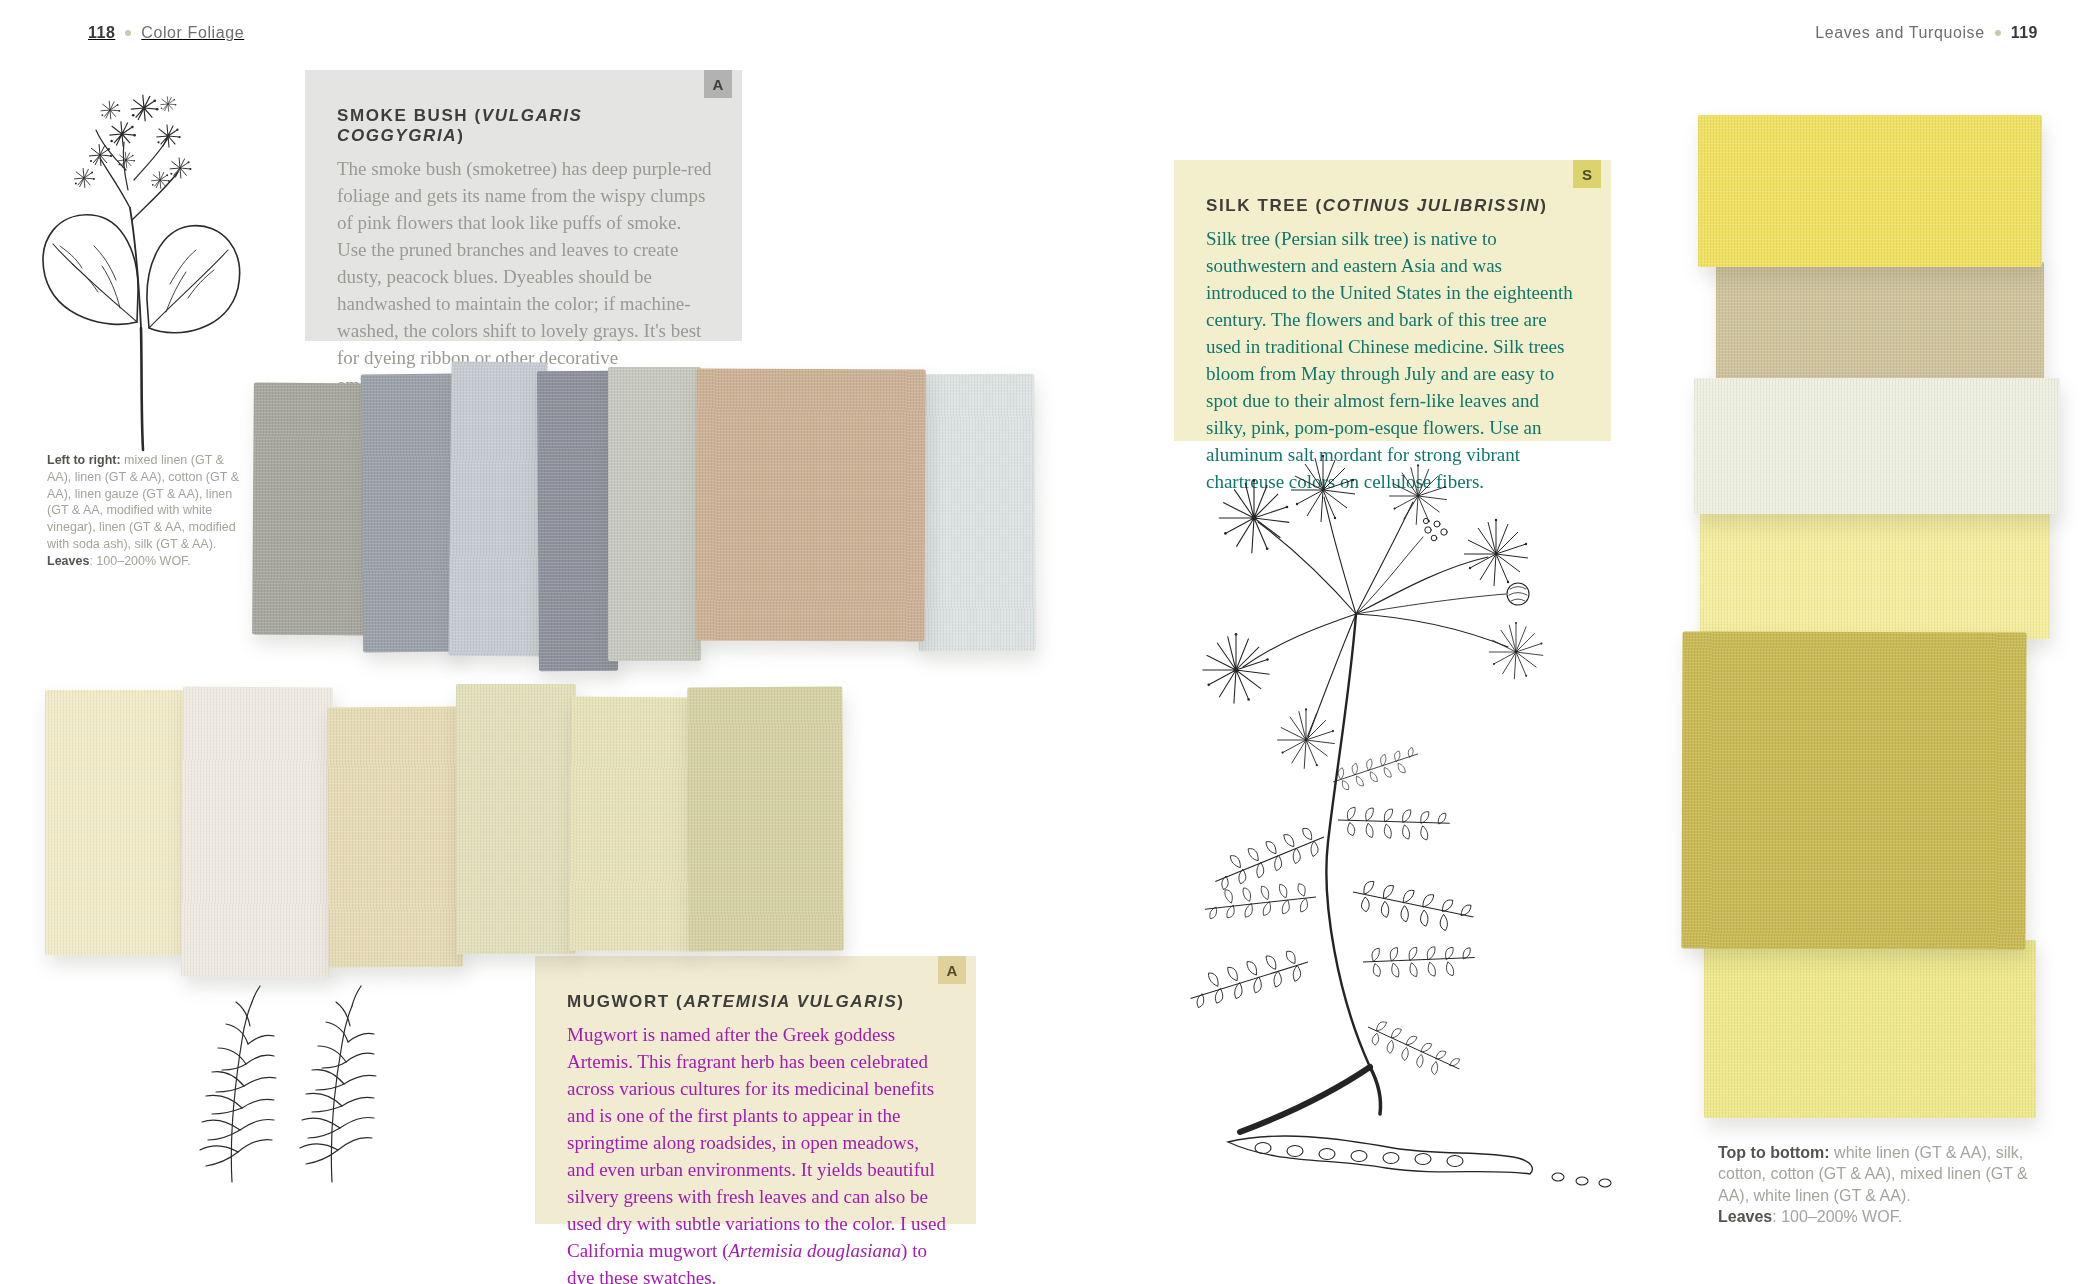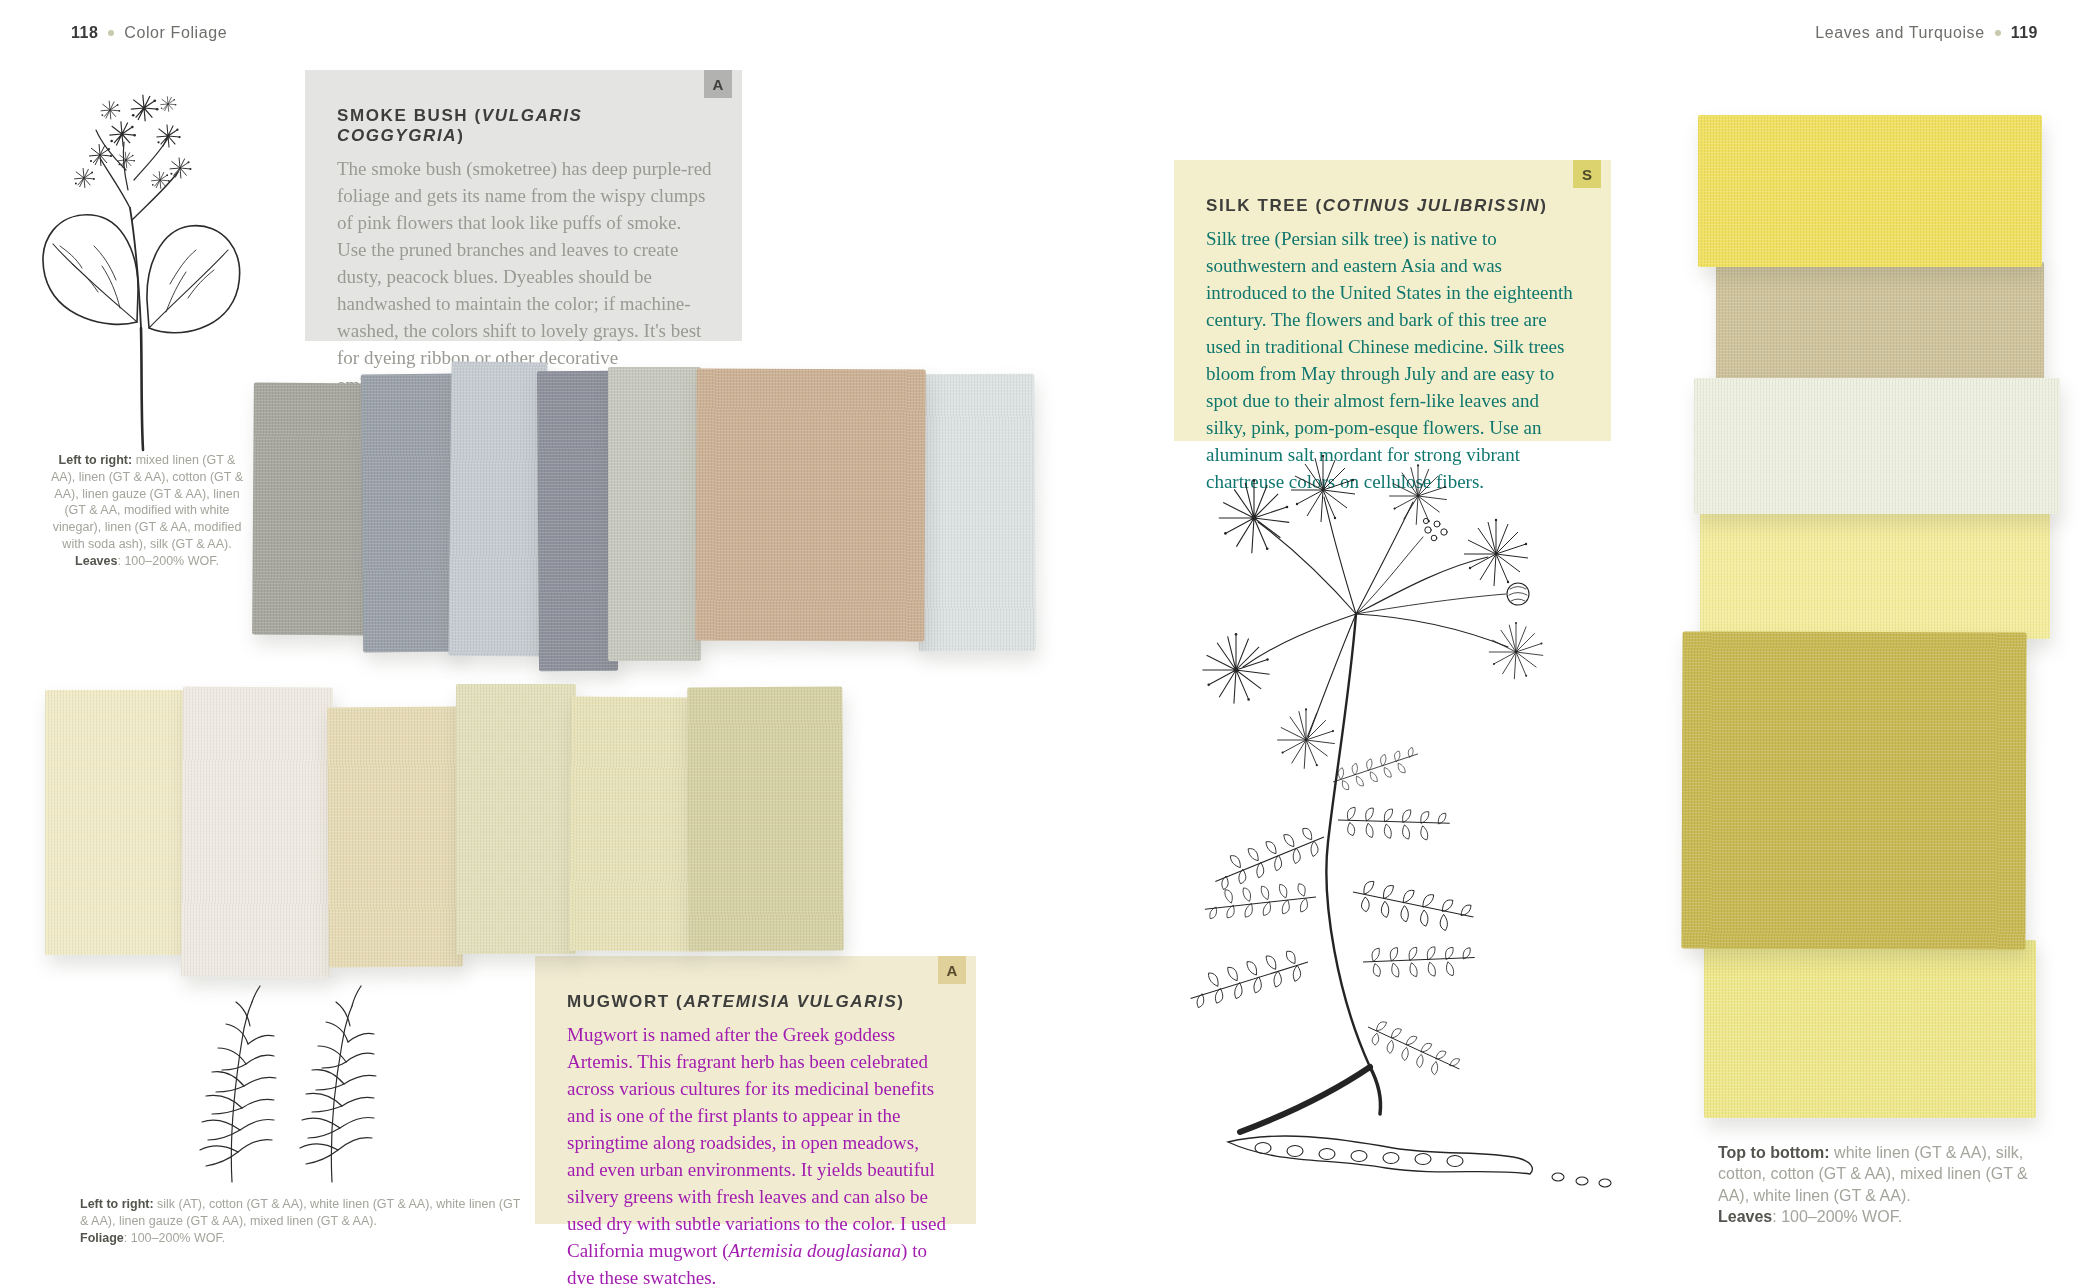--- a/index.html
+++ b/index.html
@@ -3,21 +3,21 @@
 <meta charset="utf-8">
 <style>
   html,body{margin:0;padding:0;background:#fff;}
   .spread{position:relative;width:2086px;height:1284px;background:#ffffff;overflow:hidden;
           font-family:"Liberation Sans",sans-serif;}
   
   .runhead{position:absolute;top:24px;display:flex;align-items:center;gap:10px;font-size:16px;}
   .runhead .pagenum{font-weight:700;color:#3a3a3a;letter-spacing:.5px;}
   .runhead .section{color:#6e6e6a;letter-spacing:.6px;}
   .dot{width:6px;height:6px;border-radius:50%;background:#c9c9ae;}
-  #head-left{left:71px;}
+  #head-left{left:88px;text-decoration:underline;}
   #head-right{right:48px;}
   
   .infobox{position:absolute;box-sizing:border-box;padding:36px 30px 0 32px;}
   .infobox .badge{position:absolute;top:0;right:10px;width:28px;height:28px;display:flex;
                   align-items:center;justify-content:center;font-weight:700;font-size:15px;}
   .infobox h2{margin:0 0 10px 0;font-size:17px;font-weight:700;letter-spacing:1.6px;color:#3d3d3b;}
   .infobox h2 .latin{font-style:italic;}
   .infobox p{margin:0;font-size:19px;line-height:1.42;font-family:Liberation Serif, serif;}
   .infobox p .latin{font-style:italic;}
   #box-smokebush{left:305px;top:70px;width:437px;height:271px;background:#e4e4e3;}
@@ -25,21 +25,21 @@
   #box-smokebush p{color:#9a9a94;}
   #box-mugwort{left:535px;top:956px;width:441px;height:268px;background:#f1ebd2;}
   #box-mugwort .badge{background:#e0d099;color:#57492e;}
   #box-mugwort p{color:#a21caf;}
   #box-silktree{left:1174px;top:160px;width:437px;height:281px;background:#f3efcc;}
   #box-silktree .badge{background:#dcd26e;color:#4b4a28;}
   #box-silktree p{color:#0f766e;}
   
   .caption{position:absolute;font-size:12.5px;line-height:1.34;color:#a4a49c;}
   .caption b{color:#54544e;font-weight:700;}
-  #cap-smokebush{left:47px;top:452px;width:200px;text-align:center;}
+  #cap-smokebush{left:47px;top:452px;width:200px;}
   #cap-mugwort{left:80px;top:1196px;width:445px;}
   #cap-silktree{left:1718px;top:1142px;width:344px;font-size:16px;}
   
   .swatch{position:absolute;border-radius:2px;box-shadow:3px 10px 18px rgba(100,100,88,.18);}
   .swatch::after{content:"";position:absolute;inset:0;border-radius:2px;
      background-image:repeating-linear-gradient(0deg,rgba(255,255,255,.14) 0 1px,transparent 1px 3px),
                       repeating-linear-gradient(90deg,rgba(0,0,0,.05) 0 1px,transparent 1px 3px);}
   
   .st1{left:253px;top:383px;width:117px;height:252px;transform:rotate(.4deg);z-index:1;}
   .st2{left:362px;top:374px;width:98px;height:278px;transform:rotate(-.5deg);z-index:2;}
@@ -166,24 +166,20 @@
       <path d="M178 168 C190 158 200 154 212 156 M180 146 C192 138 202 134 214 136 M182 124 C194 116 204 114 214 116 M184 102 C196 94 206 92 216 94 M186 80 C196 72 206 70 214 72 M188 60 C198 52 206 50 214 52"></path>
     </g>
   </svg>
 
   <section class="infobox" id="box-mugwort">
     <span class="badge">A</span>
     <h2><span>MUGWORT (</span><span class="latin">ARTEMISIA VULGARIS</span><span>)</span></h2>
     <p><span>Mugwort is named after the Greek goddess Artemis. This fragrant herb has been celebrated across various cultures for its medicinal benefits and is one of the first plants to appear in the springtime along roadsides, in open meadows, and even urban environments. It yields beautiful silvery greens with fresh leaves and can also be used dry with subtle variations to the color. I used California mugwort (</span><span class="latin">Artemisia douglasiana</span><span>) to dye these swatches.</span></p>
   </section>
 
-  <div class="caption" id="cap-mugwort">
-    <b>Left to right:</b><span> silk (AT), cotton (GT &amp; AA), white linen (GT &amp; AA), white linen (GT &amp; AA), linen gauze (GT &amp; AA), mixed linen (GT &amp; AA).</span>
-    <div><b>Foliage</b><span>: 100–200% WOF.</span></div>
-  </div>
 
   <section class="infobox" id="box-silktree">
     <span class="badge">S</span>
     <h2><span>SILK TREE (</span><span class="latin">COTINUS JULIBRISSIN</span><span>)</span></h2>
     <p><span>Silk tree (Persian silk tree) is native to southwestern and eastern Asia and was introduced to the United States in the eighteenth century. The flowers and bark of this tree are used in traditional Chinese medicine. Silk trees bloom from May through July and are easy to spot due to their almost fern-like leaves and silky, pink, pom-pom-esque flowers. Use an aluminum salt mordant for strong vibrant chartreuse colors on cellulose fibers.</span></p>
   </section>
 
   <svg class="illo" id="illo-silktree" width="540" height="760" viewBox="0 0 540 760">
     <defs>
       <g id="pom" stroke="#242424" stroke-width="1" fill="none">

